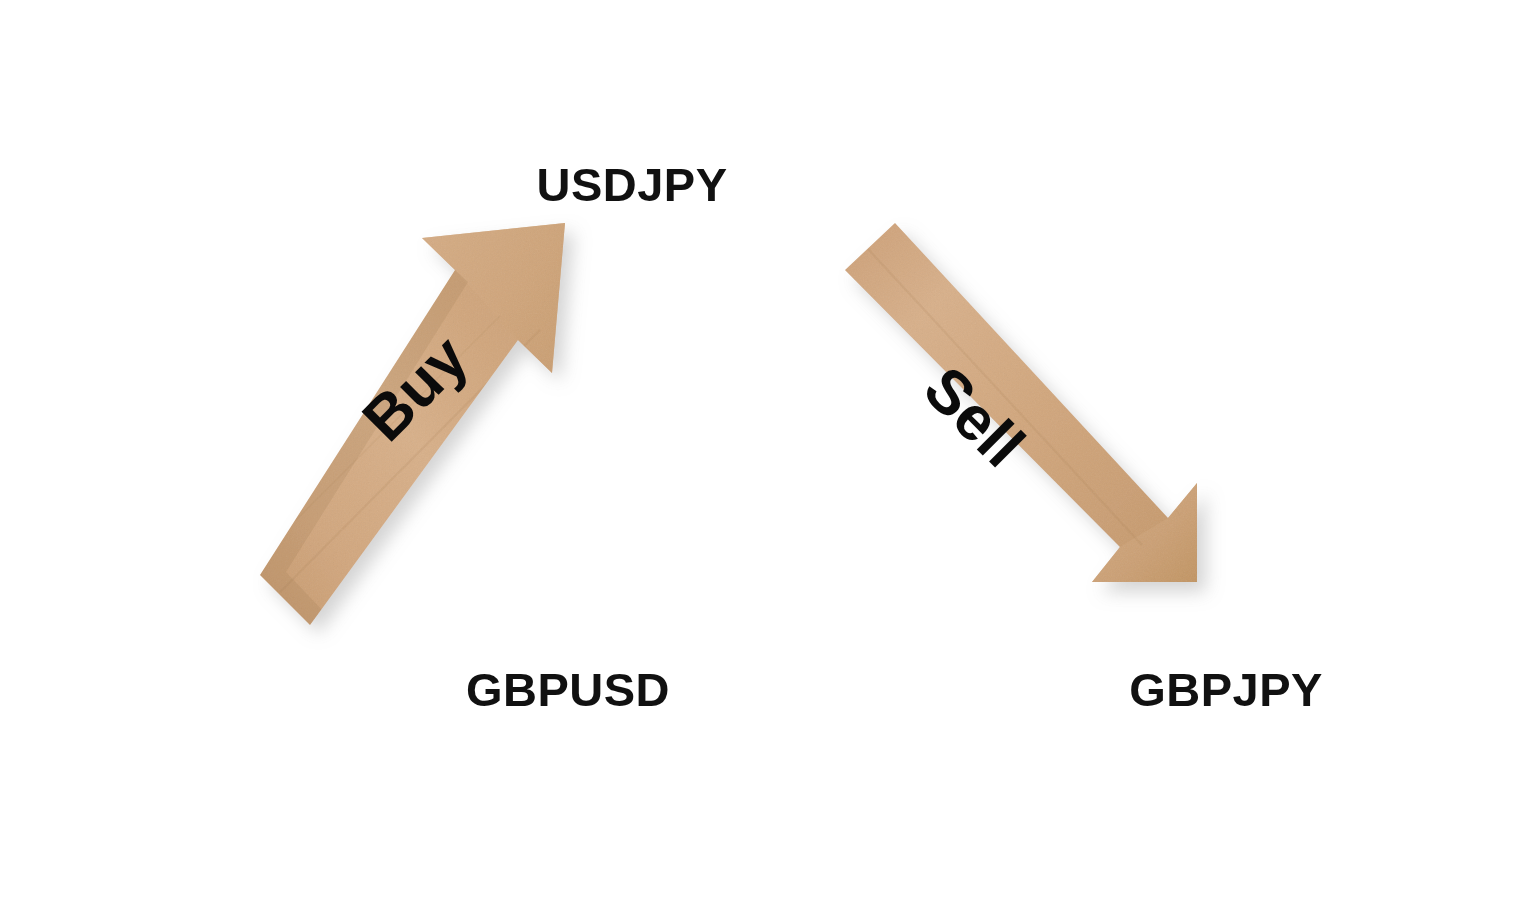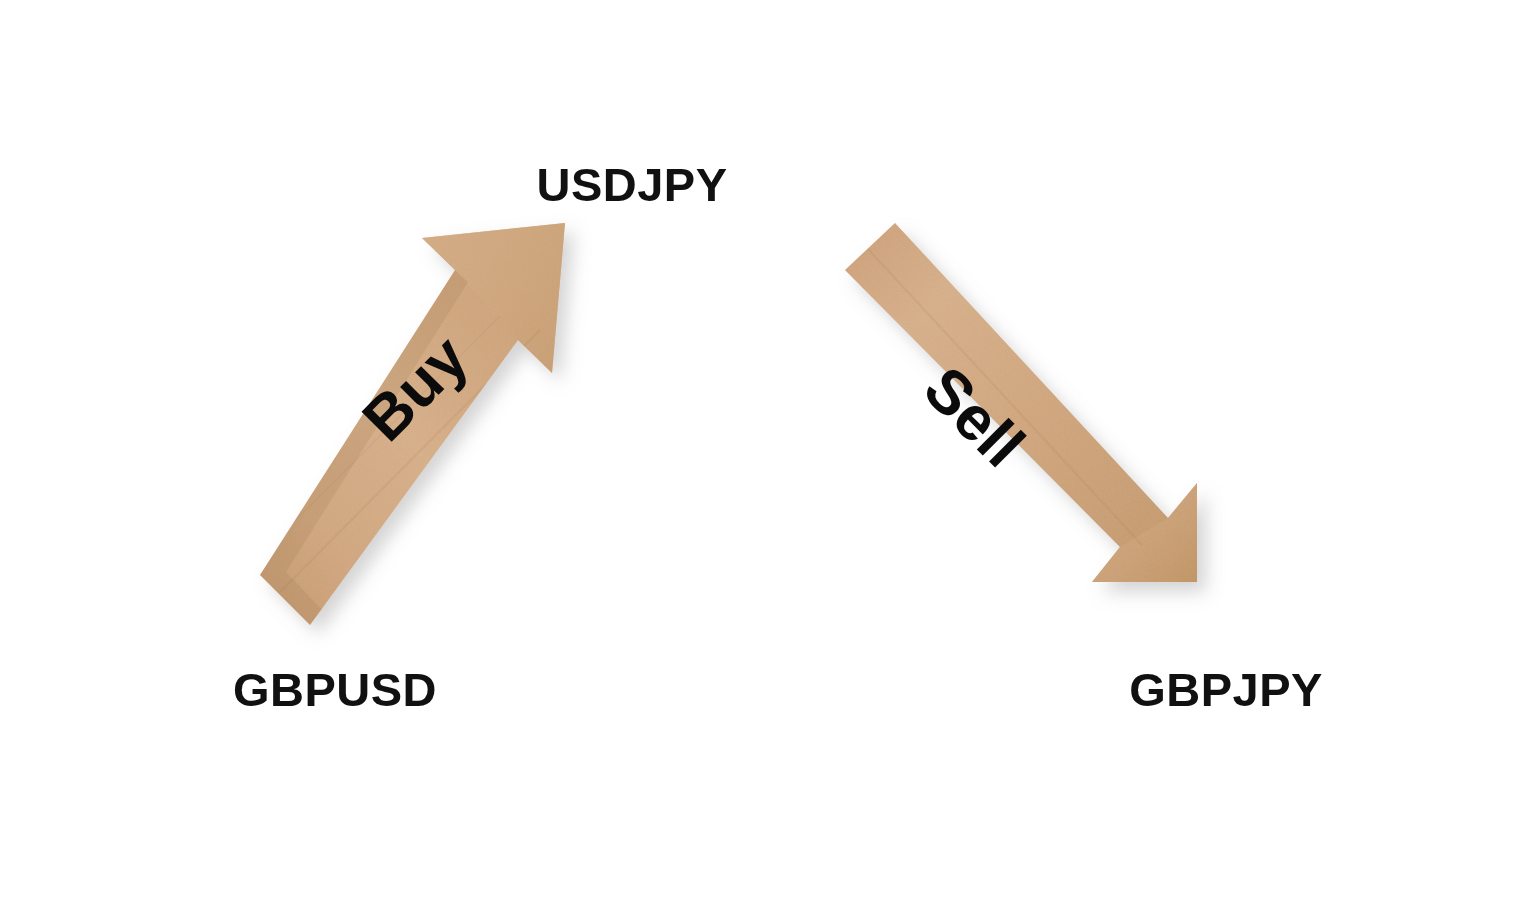--- a/index.html
+++ b/index.html
@@ -41,21 +41,21 @@
   }
   #label-usdjpy {
     left: 0; top: 161px;
     width: 1536px;
     text-align: center;
     transform: translateX(-136px);
   }
   #label-gbpusd {
     left: 0; top: 666px;
     width: 670px;
-    text-align: center;
+    text-align: right;
   }
   #label-gbpjpy {
     left: 866px; top: 666px;
     width: 720px;
     text-align: center;
   }
 
   
   .arrow-svg {
     position: absolute;

